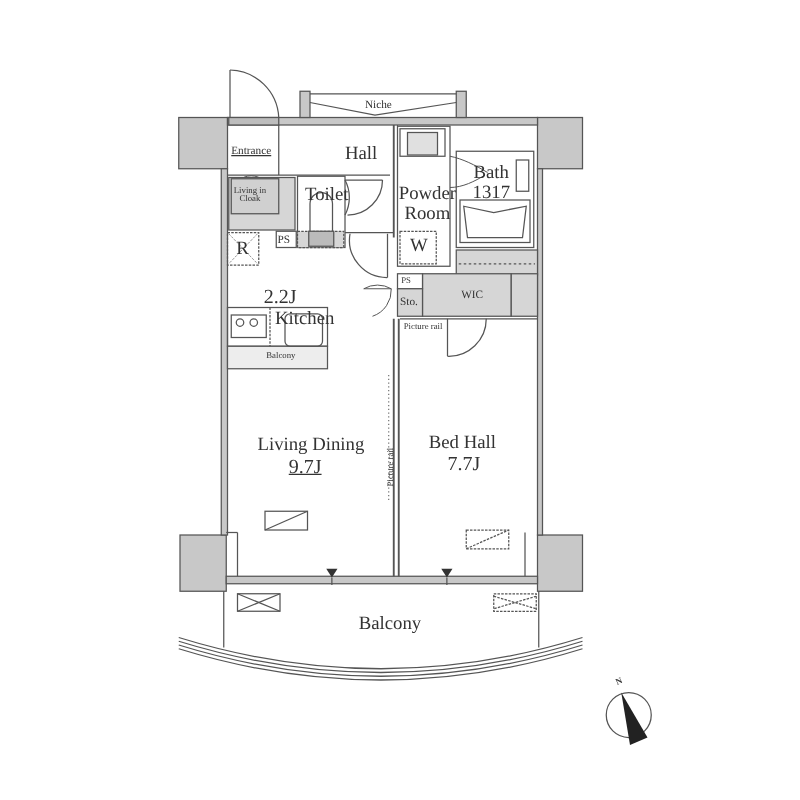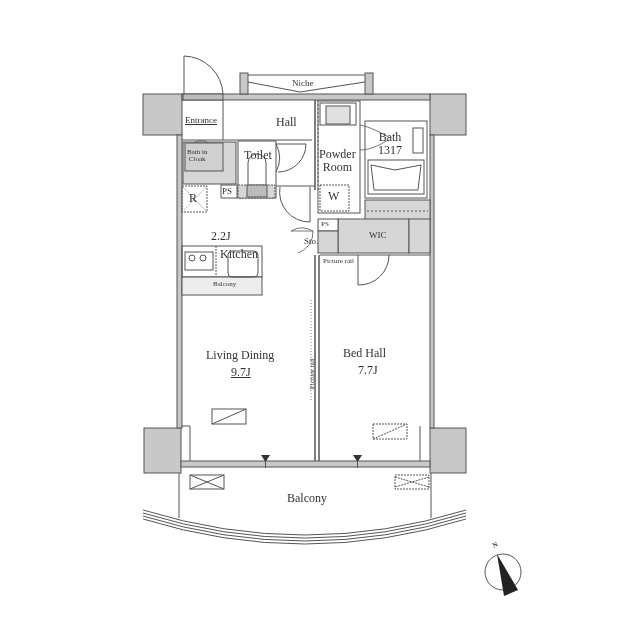--- a/index.html
+++ b/index.html
@@ -1,22 +1,22 @@
 <!DOCTYPE html>
 <html><head>
 <meta charset="utf-8">
 <style>
   html, body { margin:0; padding:0; background:#ffffff; }
   body { width:640px; height:640px; overflow:hidden; position:relative; font-family:"Liberation Serif", "DejaVu Serif", serif; }
   #plan { position:absolute; left:0; top:0; width:640px; height:640px; }
   .lbl { position:absolute; color:#333; text-align:center; white-space:nowrap; font-family:"Liberation Serif", "DejaVu Serif", serif; line-height:1.05; }
-  .md { font-size:12px; }
+  .md { font-size:15px; }
   .sm { font-size:9px; }
   .xs { font-size:7px; }
-  .area { font-size:12px; }
+  .area { font-size:16px; }
   .vert { transform:rotate(-90deg); transform-origin:center center; }
 </style>
 </head>
 <body>
 
 <svg id="plan" viewBox="0 0 640 640" xmlns="http://www.w3.org/2000/svg">
   <g fill="none" stroke="#555" stroke-width="1">
 
     <rect x="143" y="94" width="39" height="41" fill="#c8c8c8" stroke="#555"></rect>
     <rect x="430" y="94" width="36" height="41" fill="#c8c8c8" stroke="#555"></rect>
@@ -134,39 +134,39 @@
   <g>
     <circle cx="503" cy="572" r="18" fill="none" stroke="#555" stroke-width="1"></circle>
     <polygon points="497,554 518,590 504,596" fill="#222"></polygon>
   </g>
 </svg>
 
 <div class="lbl sm" style="left:292px;top:79px;">Niche</div>
 <div class="lbl sm" style="left:185px;top:116px;text-decoration:underline;">Entrance</div>
 <div class="lbl md" style="left:276px;top:116px;">Hall</div>
 <div class="lbl xs" style="left:187px;top:149px;">
-  <span>Bath in</span><br>
+  <span>Living in</span><br>
   <span>Cloak</span>
 </div>
 <div class="lbl md" style="left:244px;top:149px;">Toilet</div>
 <div class="lbl sm" style="left:222px;top:187px;">PS</div>
 <div class="lbl md" style="left:319px;top:148px;">
   <span>Powder</span><br>
   <span>Room</span>
 </div>
 <div class="lbl md" style="left:378px;top:131px;">
   <span>Bath</span><br>
   <span>1317</span>
 </div>
 <div class="lbl md" style="left:328px;top:190px;">W</div>
 <div class="lbl md" style="left:189px;top:192px;">R</div>
 <div class="lbl md" style="left:220px;top:216px;margin-top:32px;">Kitchen</div>
 <div class="lbl area" style="left:211px;top:230px;">2.2J</div>
 <div class="lbl xs" style="left:321px;top:221px;">PS</div>
-<div class="lbl sm" style="left:304px;top:237px;">Sto.</div>
+<div class="lbl sm" style="left:320px;top:237px;">Sto.</div>
 <div class="lbl sm" style="left:369px;top:231px;">WIC</div>
 <div class="lbl xs" style="left:323px;top:258px;">Picture rail</div>
 <div class="lbl xs" style="left:213px;top:281px;">Balcony</div>
 <div class="lbl md" style="left:206px;top:349px;">Living Dining</div>
 <div class="lbl area" style="left:231px;top:366px;text-decoration:underline;">9.7J</div>
 <div class="lbl xs vert" style="left:288px;top:370px;width:50px;">Picture rail</div>
 <div class="lbl md" style="left:343px;top:347px;">Bed Hall</div>
 <div class="lbl area" style="left:358px;top:364px;">7.7J</div>
 <div class="lbl md" style="left:287px;top:492px;">Balcony</div>
 <div class="lbl xs" style="left:493px;top:542px;font-weight:bold;transform:rotate(-25deg);">N</div>

